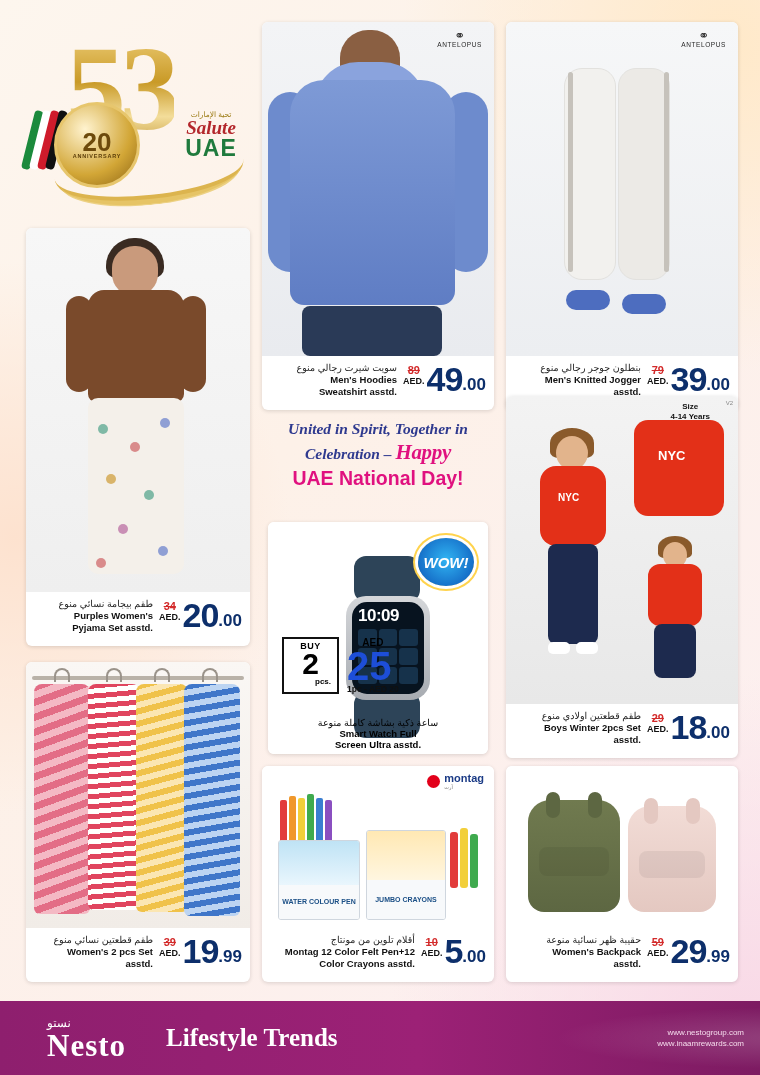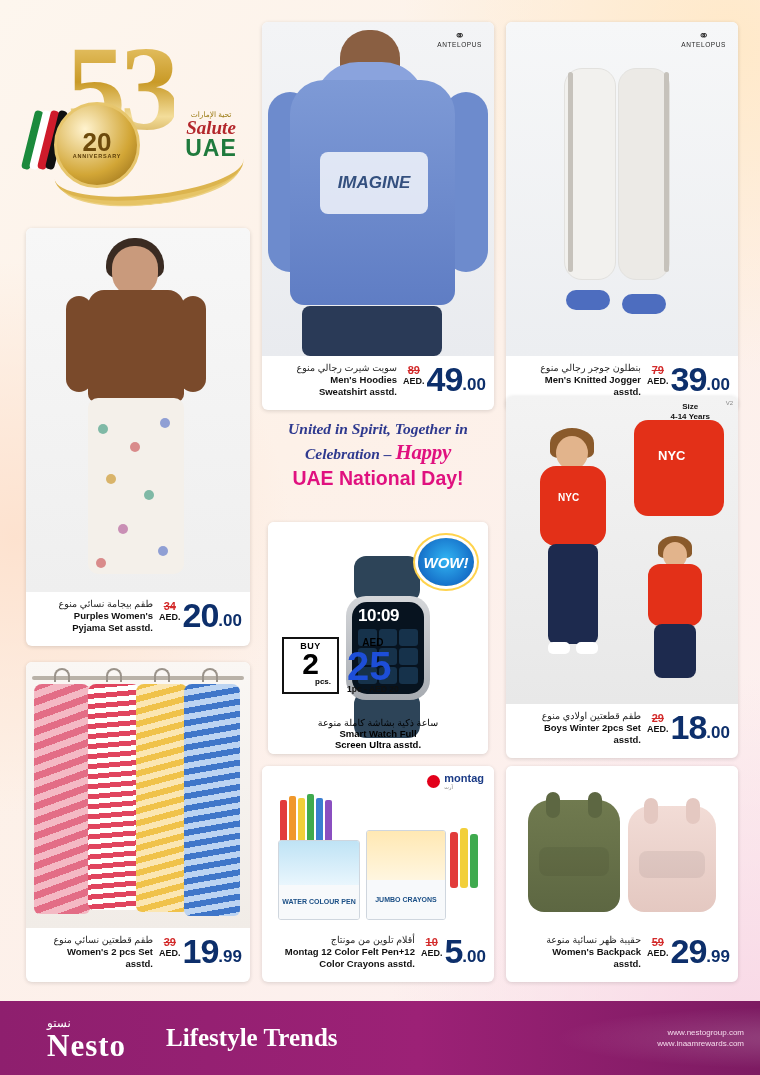--- a/index.html
+++ b/index.html
@@ -316,21 +316,20 @@
   </div>
 
   <div class="card" style="left:262px;top:22px;width:232px;height:388px;">
     <div class="photo" style="height:334px;">
       <div class="hoodie-bg"></div>
       <div class="hoodie-sleeveL"></div>
       <div class="hoodie-sleeveR"></div>
       <div class="hoodie-head"></div>
       <div class="hoodie-hood"></div>
       <div class="hoodie-body"></div>
-      <div class="hoodie-print">IMAGINE</div>
       <div class="hoodie-pants"></div>
       <div class="brandmark">
         <div class="bull">⚭</div>
         <div class="bname">ANTELOPUS</div>
       </div>
     </div>
     <div class="pricebar">
       <div class="desc">
         <div class="ar">سويت شيرت رجالي منوع</div>
         <div class="en">Men's Hoodies</div>

